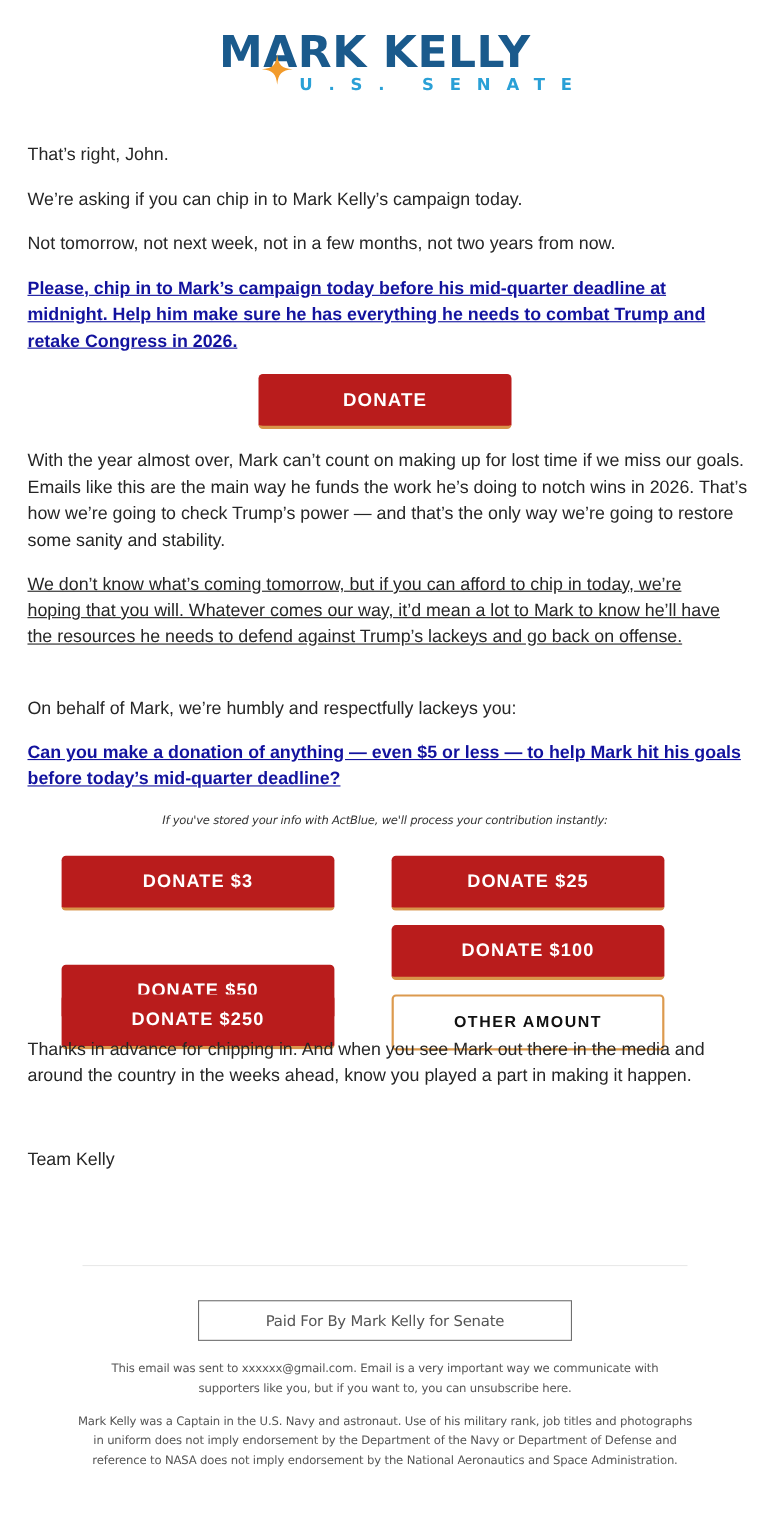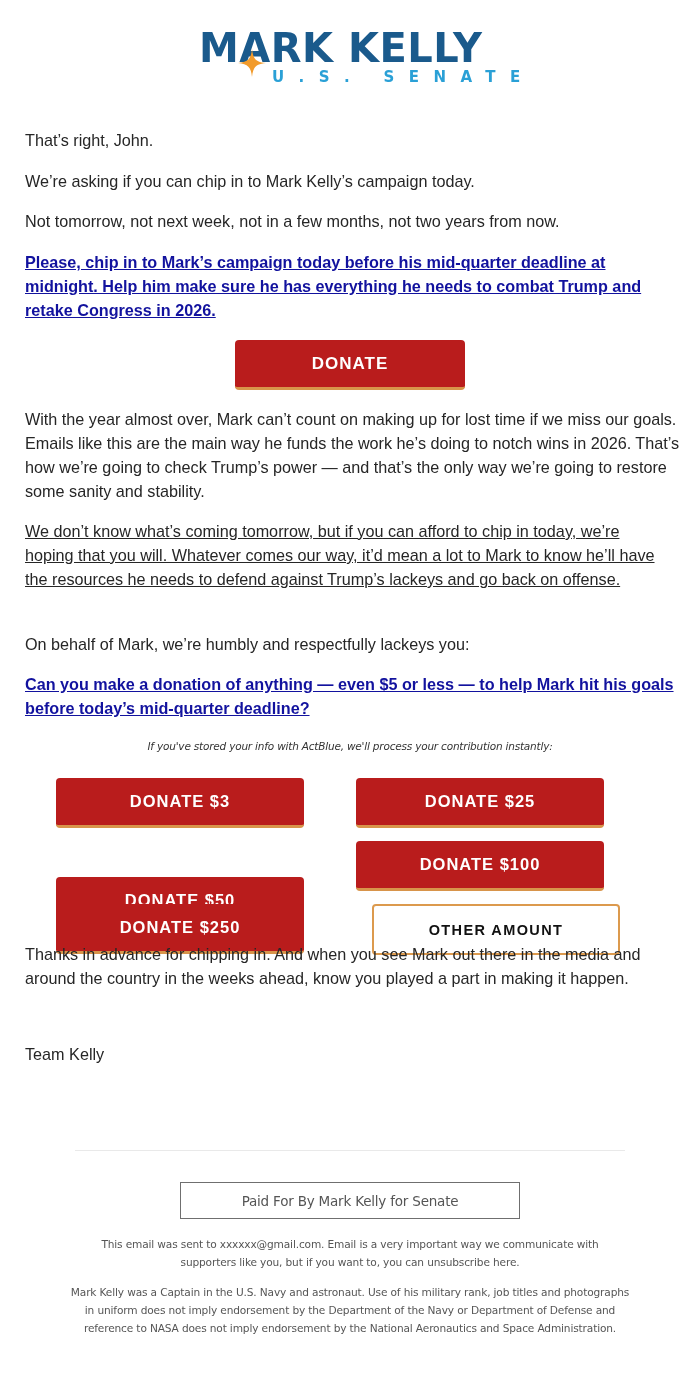--- a/index.html
+++ b/index.html
@@ -78,21 +78,21 @@
 <div class="abs p" style="top:632px;">On behalf of Mark, we’re humbly and respectfully lackeys you:</div>
 <a class="abs link" style="top:672px; width:652px;">Can you make a donation of anything — even $5 or less — to help Mark hit his goals before today’s mid-quarter deadline?</a>
 
 <div class="note">If you've stored your info with ActBlue, we'll process your contribution instantly:</div>
 
 <div class="btn amt" style="left:56px; top:778px;">DONATE $3</div>
 <div class="btn amt" style="left:356px; top:778px;">DONATE $25</div>
 <div class="btn amt" style="left:56px; top:841px;margin-top:36px;">DONATE $50</div>
 <div class="btn amt" style="left:356px; top:841px;">DONATE $100</div>
 <div class="btn amt" style="left:56px; top:904px;">DONATE $250</div>
-<div class="btn amt other" style="left:356px; top:904px; height:51px;margin-left:16px;">OTHER AMOUNT</div>
+<div class="btn amt other" style="left:356px; top:904px; height:51px;">OTHER AMOUNT</div>
 
 <div class="abs p" style="top:942px; width:655px;">Thanks in advance for chipping in. And when you see Mark out there in the media and around the country in the weeks ahead, know you played a part in making it happen.</div>
 <div class="abs p" style="top:1042px;">Team Kelly</div>
 
 <div class="divider"></div>
 <div class="paid-box">Paid For By Mark Kelly for Senate</div>
 <div class="foot" style="top:1235px;">This email was sent to xxxxxx@gmail.com. Email is a very important way we communicate with supporters like you, but if you want to, you can unsubscribe here.</div>
 <div class="foot" style="top:1283px; left:70px; width:560px;">Mark Kelly was a Captain in the U.S. Navy and astronaut. Use of his military rank, job titles and photographs in uniform does not imply endorsement by the Department of the Navy or Department of Defense and reference to NASA does not imply endorsement by the National Aeronautics and Space Administration.</div>
 
 </body></html>

